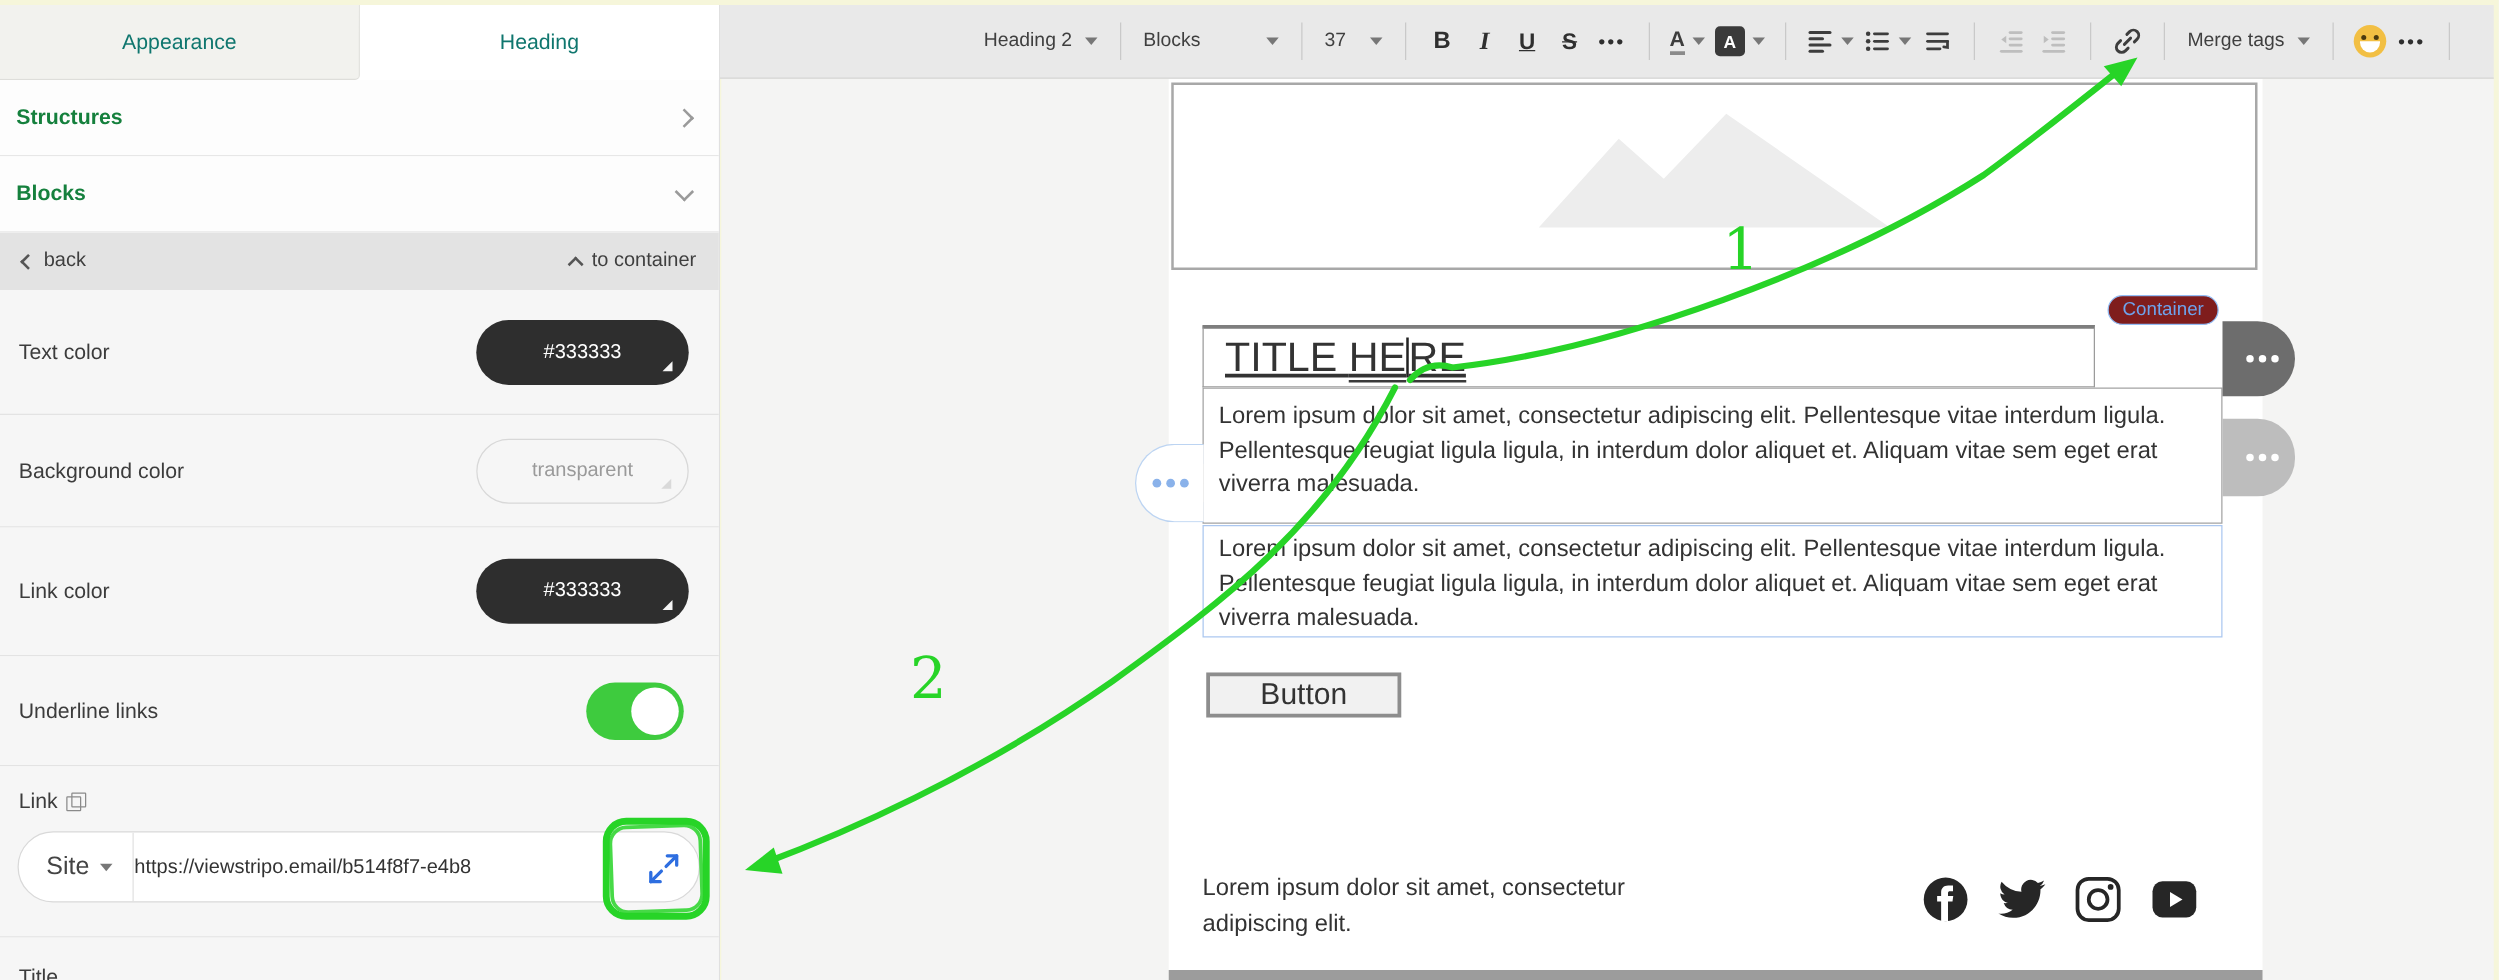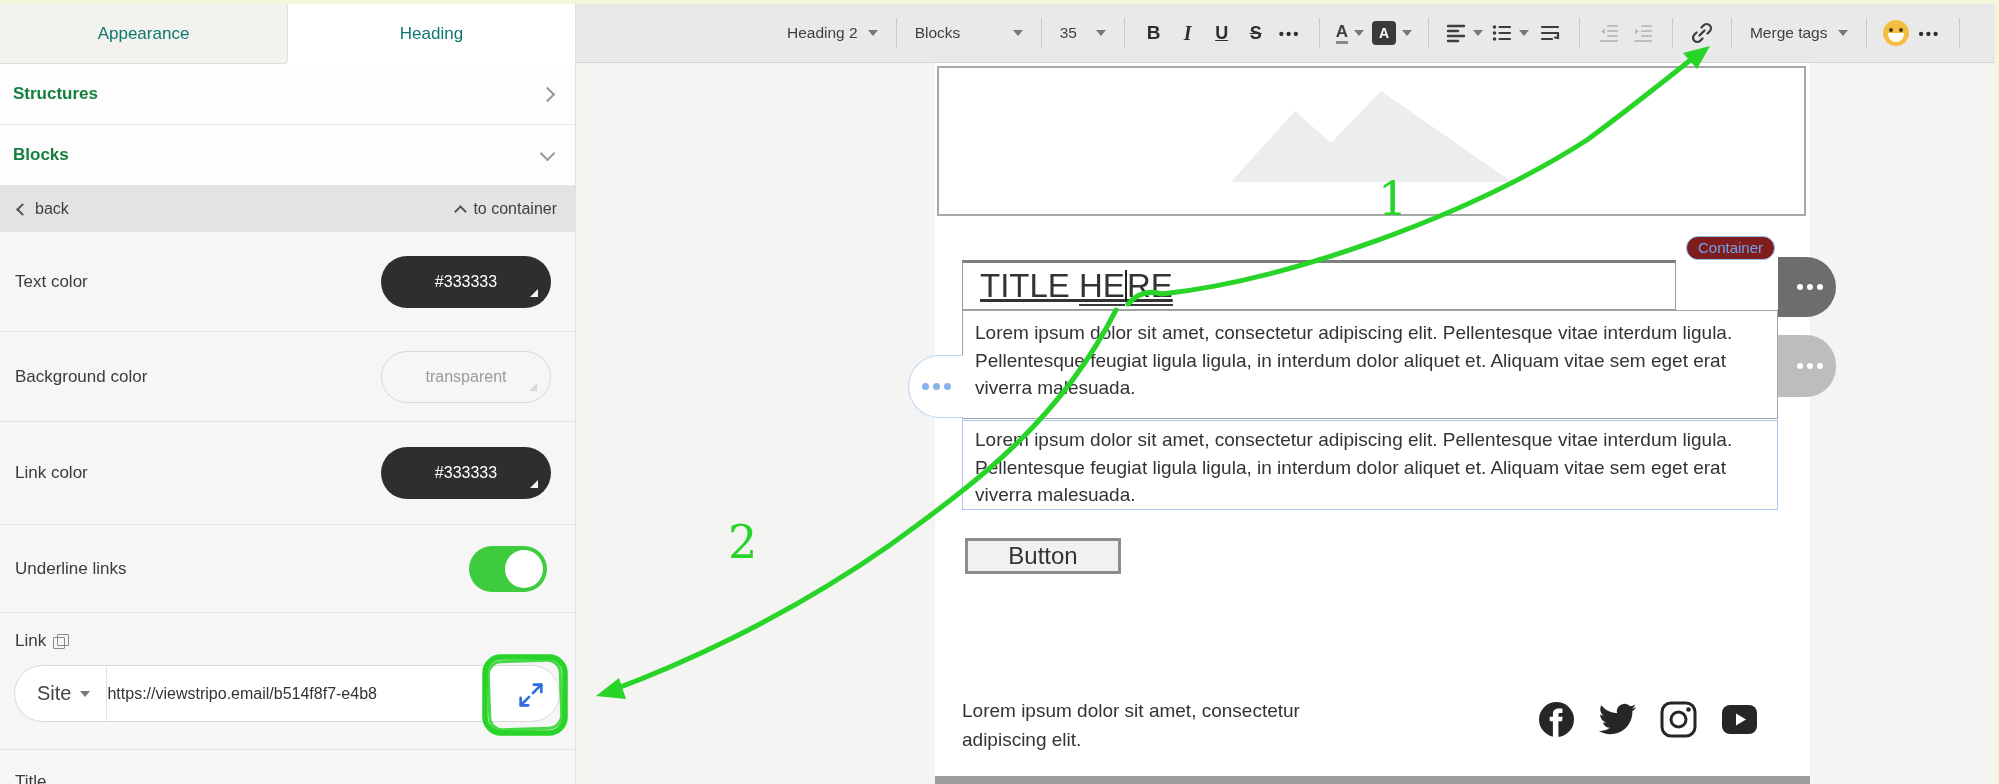--- a/index.html
+++ b/index.html
@@ -196,21 +196,21 @@
     <span>Heading 2</span>
     <span class="caret"></span>
   </div>
   <div class="tdiv"></div>
   <div class="tbtn wide">
     <span>Blocks</span>
     <span class="caret"></span>
   </div>
   <div class="tdiv"></div>
   <div class="tbtn num">
-    <span>35</span>
+    <span>37</span>
     <span class="caret"></span>
   </div>
   <div class="tdiv"></div>
   <div class="ticon b">B</div>
   <div class="ticon i">I</div>
   <div class="ticon u">U</div>
   <div class="ticon s">S</div>
   <div class="ticon">
       <span class="dots3">•••</span>
     </div>

